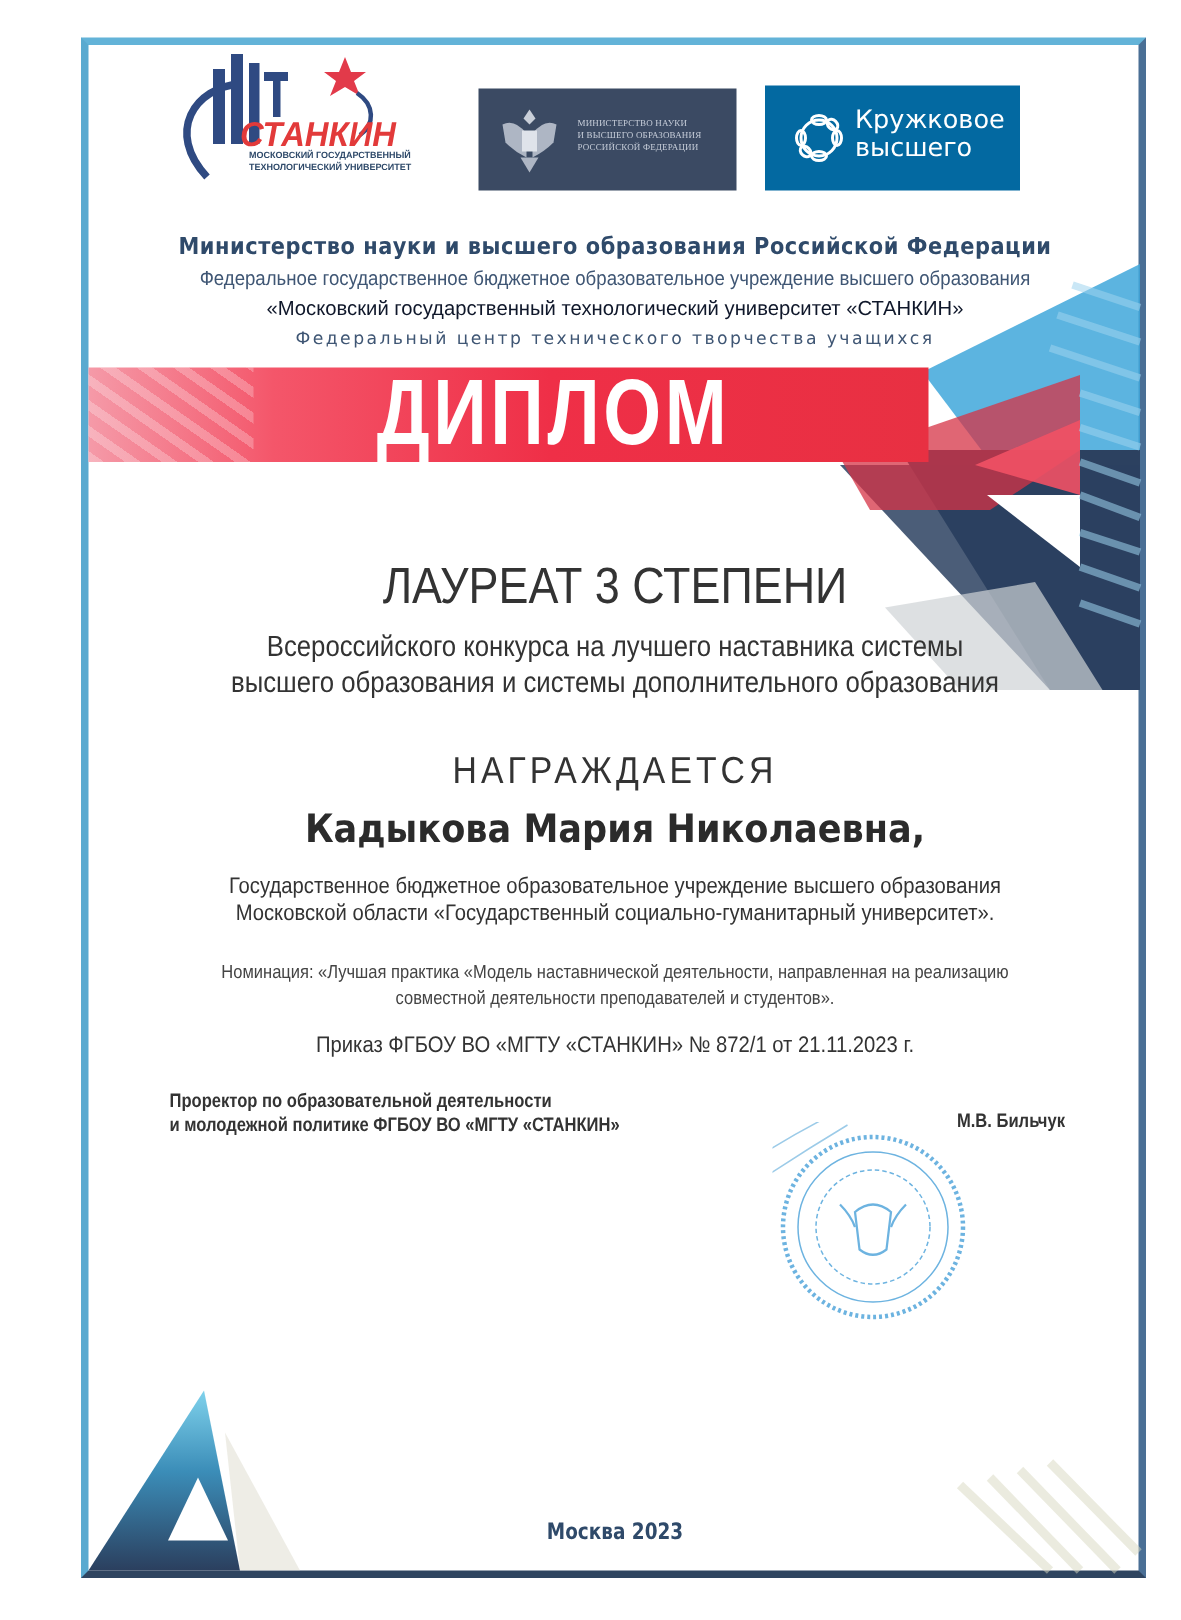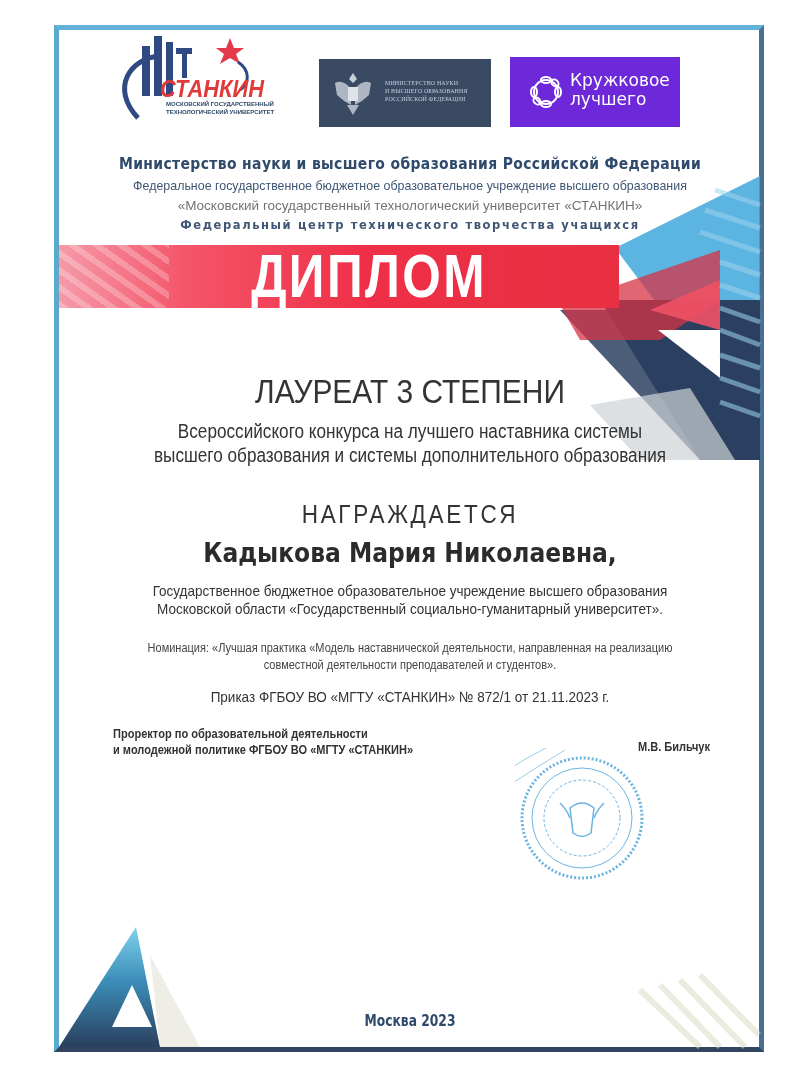--- a/index.html
+++ b/index.html
@@ -10,29 +10,29 @@
   .frame {
     position:absolute; left:54px; top:25px; width:710px; height:1027px;
     box-sizing:border-box; border:5px solid #4f86b3;
     border-left-color:#5aaad0; border-top-color:#63b3d8;
     border-bottom-color:#2f4560; border-right-color:#4a6f95;
   }
   .abs { position:absolute; }
   
   .logo-stankin { left:110px; top:28px; width:180px; height:95px; }
   .logo-ministry { left:319px; top:59px; width:172px; height:68px; background:#3b4a63; }
-  .logo-kruzh { left:510px; top:57px; width:170px; height:70px; background:#6d28d9; }
+  .logo-kruzh { left:510px; top:57px; width:170px; height:70px; background:#0369a1; }
   .kruzh-text { position:absolute; left:60px; top:14px; color:#fff; font-size:17px; line-height:19px; font-family:"DejaVu Sans", sans-serif; }
   .min-text { position:absolute; left:66px; top:20px; color:#c5ccd8; font-size:6px; line-height:8px; font-family:"Liberation Serif", serif; letter-spacing:0.1px; }
   
   .hdr { left:60px; width:700px; text-align:center; }
   .h1 { top:155px; font-size:15.5px; font-weight:bold; color:#2f4a6a; letter-spacing:0.4px; font-family:"DejaVu Sans", sans-serif; transform:scaleX(0.9); }
   .h2 { top:178px; font-size:13.5px; color:#3f5674; transform:scaleX(0.92); }
-  .h3 { top:198px; font-size:13.5px; color:#737373; }
-  .h4 { top:218px; font-size:11.5px; font-weight:bold; color:#3f5674; letter-spacing:1.6px; font-family:"DejaVu Sans", sans-serif; }
+  .h3 { top:198px; font-size:13.5px; color:#0f172a; }
+  .h4 { top:218px; font-size:11.5px; font-weight:normal; color:#3f5674; letter-spacing:1.6px; font-family:"DejaVu Sans", sans-serif; }
   
   .band { left:59px; top:245px; width:560px; height:63px;
     background:linear-gradient(90deg,#f59aa8 0%,#f4566a 22%,#ef2f47 55%,#e83042 100%); }
   .band-stripes { left:59px; top:245px; width:110px; height:63px;
     background:repeating-linear-gradient(35deg, rgba(255,255,255,0.25) 0 6px, rgba(255,255,255,0) 6px 14px); }
   .diplom { left:59px; top:240px; width:620px; text-align:center; color:#fff; font-size:62px; font-weight:bold; letter-spacing:3px; font-family:"Liberation Sans", sans-serif; transform:scaleX(0.8); }
   
   .laureat { left:60px; top:372px; width:700px; text-align:center; font-size:34px; color:#333; transform:scaleX(0.88); }
   .contest { left:60px; width:700px; text-align:center; font-size:19.5px; color:#333; transform:scaleX(0.88); }
   .c1 { top:420px; } .c2 { top:444px; }
@@ -138,21 +138,21 @@
       <ellipse cx="18" cy="6" rx="5" ry="3"></ellipse>
       <ellipse cx="30" cy="18" rx="3" ry="5"></ellipse>
       <ellipse cx="18" cy="30" rx="5" ry="3"></ellipse>
       <ellipse cx="6" cy="18" rx="3" ry="5"></ellipse>
       <ellipse cx="27" cy="9" rx="4" ry="3" transform="rotate(45 27 9)"></ellipse>
       <ellipse cx="9" cy="27" rx="4" ry="3" transform="rotate(45 9 27)"></ellipse>
     </g>
   </svg>
   <div class="kruzh-text">
     <div>Кружковое</div>
-    <div>лучшего</div>
+    <div>высшего</div>
   </div>
 </div>
 
 <div class="abs hdr h1">Министерство науки и высшего образования Российской Федерации</div>
 <div class="abs hdr h2">Федеральное государственное бюджетное образовательное учреждение высшего образования</div>
 <div class="abs hdr h3">«Московский государственный технологический университет «СТАНКИН»</div>
 <div class="abs hdr h4">Федеральный центр технического творчества учащихся</div>
 
 <div class="abs band"></div>
 <div class="abs band-stripes"></div>

